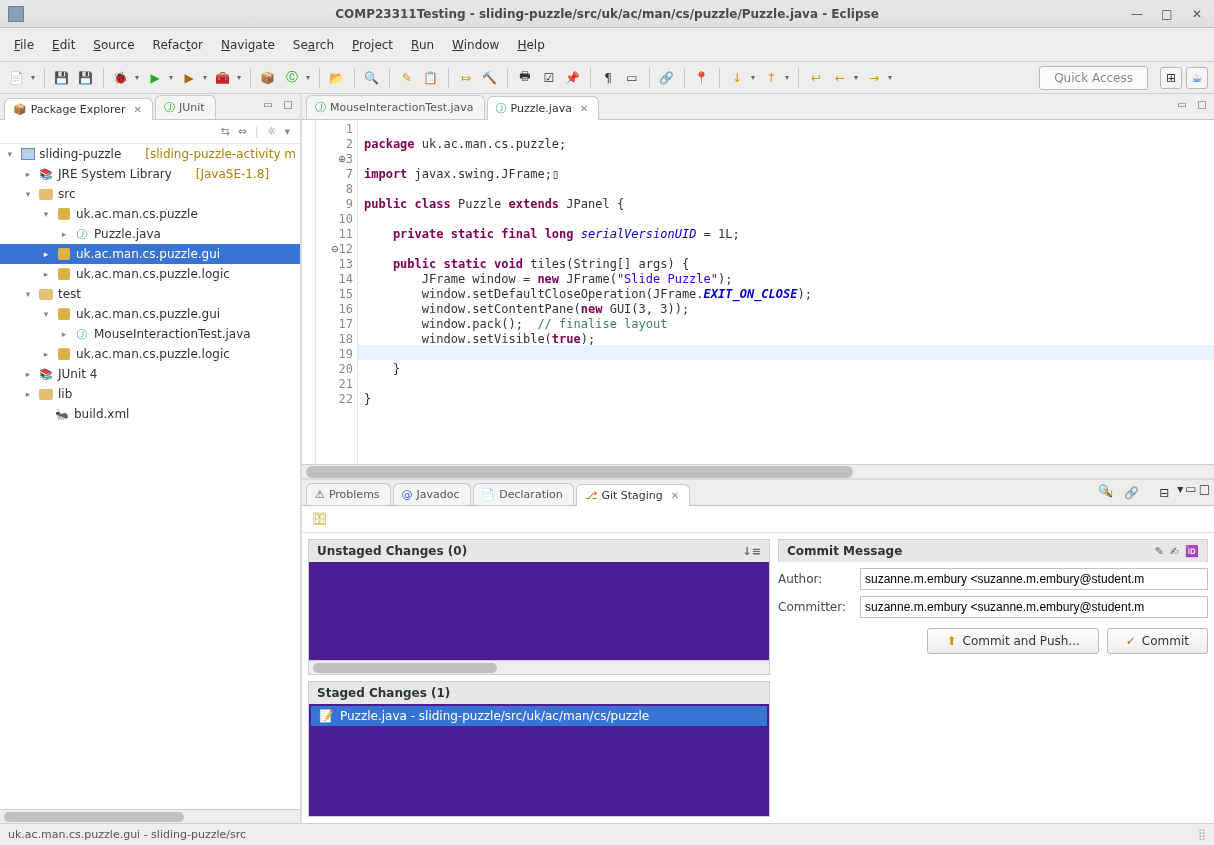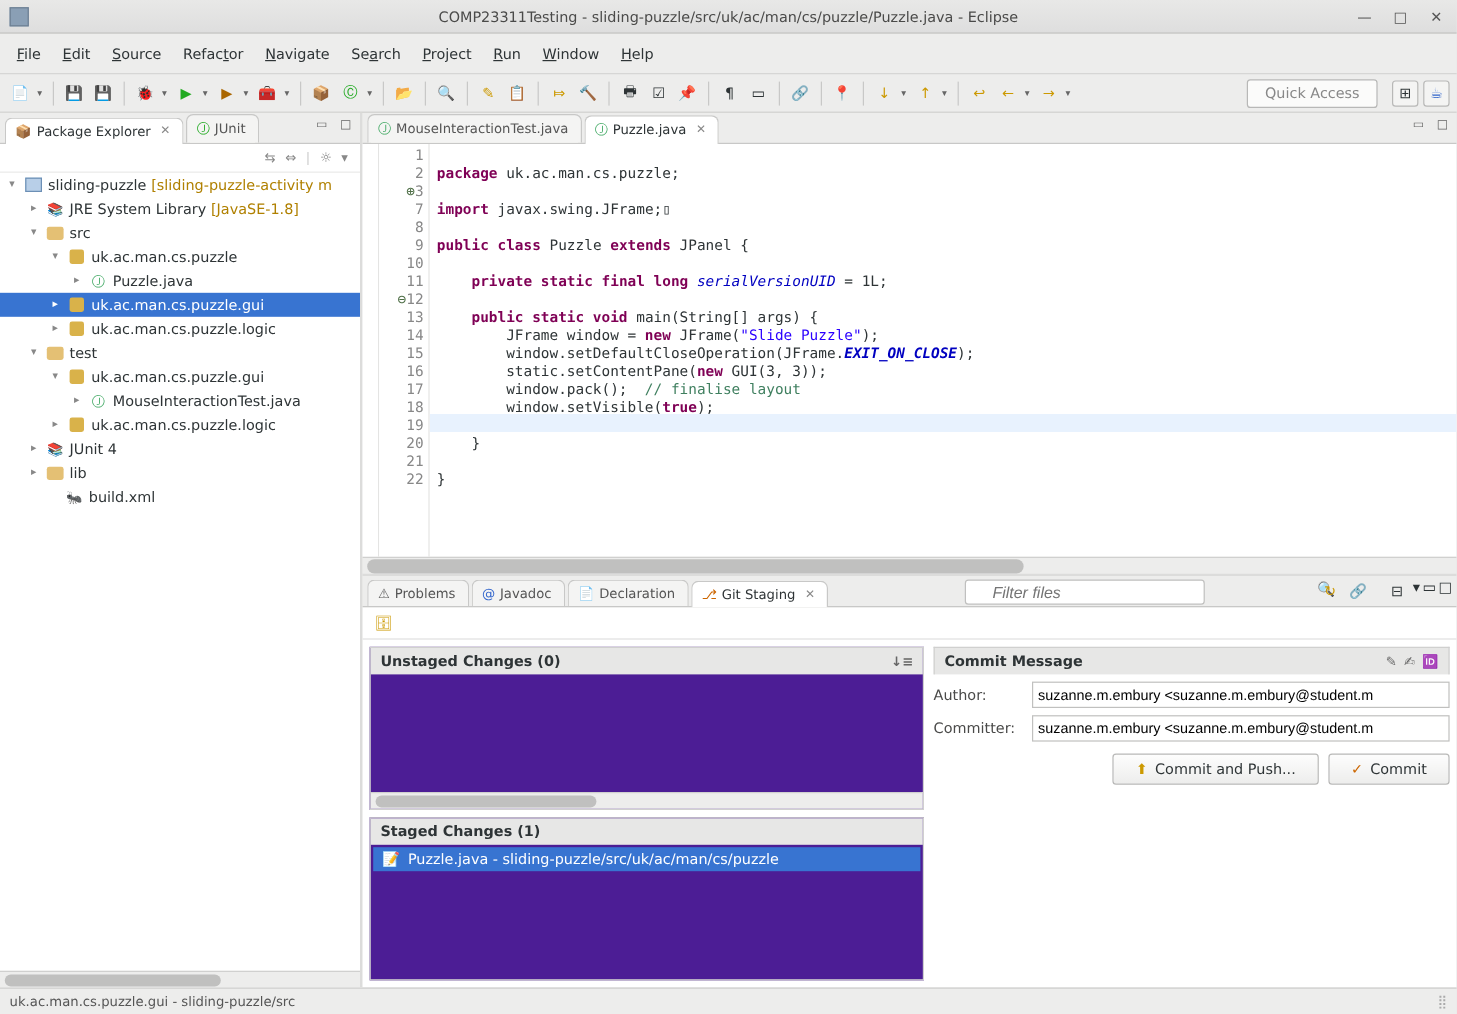--- a/index.html
+++ b/index.html
@@ -19,21 +19,21 @@
 .titlebar {
   height: 28px;
   background: linear-gradient(#e8e8e7, #dedede);
   border-bottom: 1px solid #c0c0bf;
   display: flex;
   align-items: center;
   justify-content: center;
   position: relative;
   font-size: 12px;
 }
-.titlebar .title { font-weight: normal; color: #4a4a49; }
+.titlebar .title { font-weight: bold; color: #4a4a49; }
 .titlebar .wincontrols {
   position: absolute; right: 8px; display: flex; gap: 12px;
 }
 .titlebar .wincontrols span {
   width: 18px; height: 18px; display: inline-flex; align-items: center;
   justify-content: center; cursor: pointer; color: #555;
 }
 .titlebar .appicon { position: absolute; left: 8px; width: 16px; height: 16px; background: #8a9fb5; border: 1px solid #6c7f93; }
 
 
@@ -125,21 +125,21 @@
   cursor: pointer; gap: 4px;
 }
 .treeitem.selected { background: #3874d1; color: #fff; }
 .treeitem .tw {
   width: 12px; display: inline-block; color: #888; font-size: 9px; text-align: center;
 }
 .treeitem .ic {
   width: 16px; height: 16px; display: inline-flex; align-items: center;
   justify-content: center; font-size: 11px;
 }
-.decor { color: #b08000; }
+.decor { color: #b08000; margin-left: 20px; }
 
 
 .editorstack { height: 386px; display: flex; flex-direction: column; border-bottom: 2px solid #dcdcdb; }
 .editorbody { flex: 1; background: #fff; display: flex; font-family: "DejaVu Sans Mono", monospace; font-size: 12px; overflow: hidden; }
 .gutter {
   width: 42px; background: #fff; border-right: 1px solid #e4e4e3;
   text-align: right; color: #888; padding: 2px 4px 2px 0;
   line-height: 15px;
 }
 .gutter .marker { color: #507048; }
@@ -475,24 +475,24 @@
         </div>
         <div class="code">
 <div class="hlrow" style="top:225px"></div><span class="kw">package</span><span> uk.ac.man.cs.puzzle;</span>
 
 <span class="kw">import</span><span> javax.swing.JFrame;</span>▯
 
 <span class="kw">public</span><span class="kw"> class</span><span> Puzzle </span><span class="kw">extends</span><span> JPanel {</span>
 
 <span class="kw">    private</span><span class="kw"> static</span><span class="kw"> final</span><span class="kw"> long</span><span class="field"> serialVersionUID</span><span> = 1L;</span>
 
-<span class="kw">    public</span><span class="kw"> static</span><span class="kw"> void</span><span> main(String[] args) {</span>
+<span class="kw">    public</span><span class="kw"> static</span><span class="kw"> void</span><span> tiles(String[] args) {</span>
 <span>        JFrame window = </span><span class="kw">new</span><span> JFrame(</span><span class="str">"Slide Puzzle"</span><span>);</span>
 <span>        window.setDefaultCloseOperation(JFrame.</span><span class="const">EXIT_ON_CLOSE</span><span>);</span>
-<span>        static.setContentPane(</span><span class="kw">new</span><span> GUI(3, 3));</span>
+<span>        window.setContentPane(</span><span class="kw">new</span><span> GUI(3, 3));</span>
 <span>        window.pack();  </span><span class="cmt">// finalise layout</span>
 <span>        window.setVisible(</span><span class="kw">true</span><span>);</span>
 <span>        window.setResizable(</span><span class="kw">false</span><span>);</span>
 <span>    }</span>
 
 <span>}</span>
         </div>
       </div>
       <div class="editorscroll">
           <div class="thumb"></div>
@@ -512,21 +512,20 @@
         <div class="viewtab">
           <span>📄</span>
           <span>Declaration</span>
         </div>
         <div class="viewtab active">
           <span style="color:#c60">⎇</span>
           <span>Git Staging</span>
           <span class="closex">✕</span>
         </div>
         <span style="position:absolute; left:796px; top:4px; color:#36c">🔍</span>
-        <input class="gitfilter" placeholder="Filter files" style="">
         <div class="gitbtns">
           <span class="tbtn" style="color:#c90">↻</span>
           <span class="tbtn">🔗</span>
           <span style="width:6px"></span>
           <span class="tbtn">⊟</span>
           <span class="sm">▾</span>
           <span class="sm">▭</span>
           <span class="sm">□</span>
         </div>
       </div>

